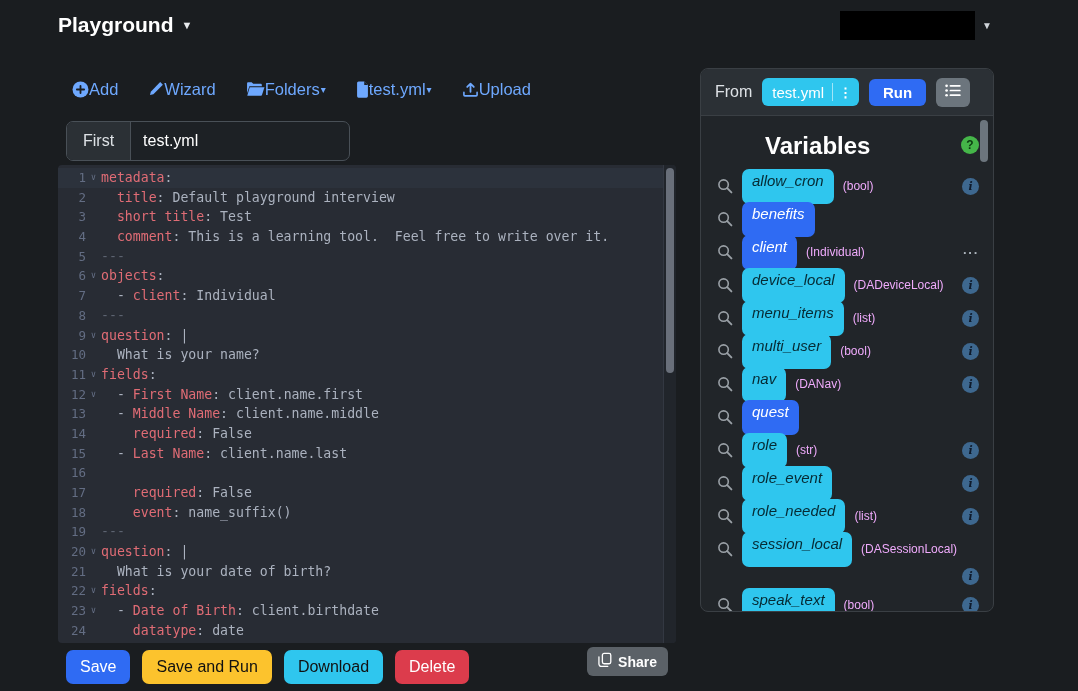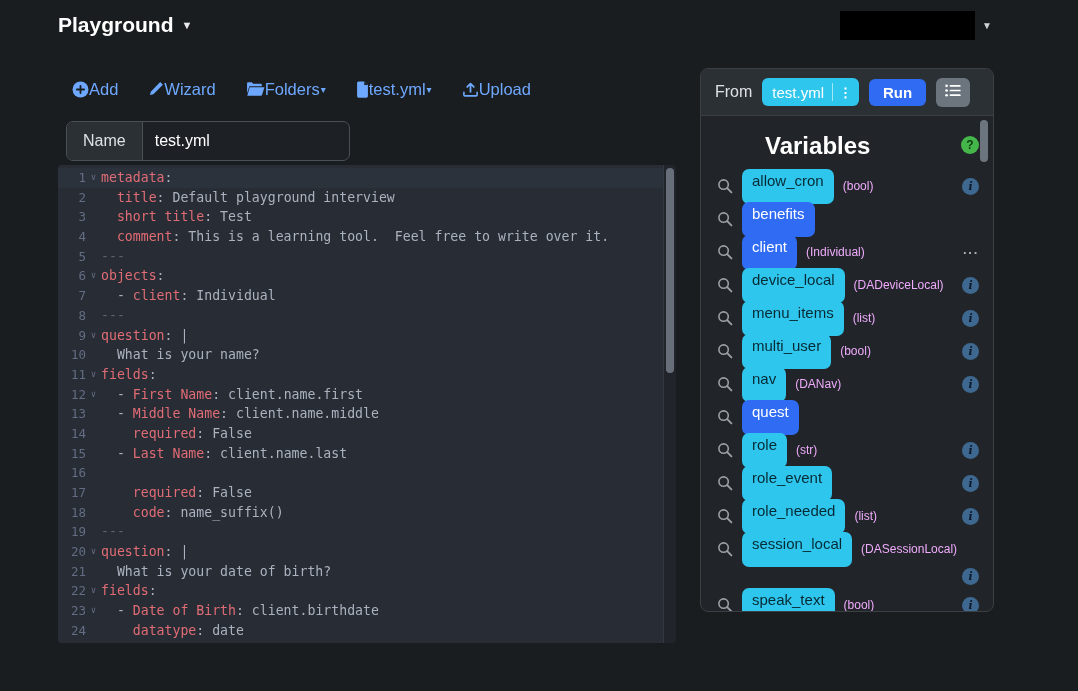--- a/index.html
+++ b/index.html
@@ -59,21 +59,21 @@
   .btn-run { background:#2f6bf3; color:#fff; font-weight:bold; font-size:15px; padding:5px 14px; border-radius:6px; }
   .btn-list { background:#6c757d; border-radius:6px; padding:5px 8px; display:flex; align-items:center; }
 
   .panel-body { position:relative; height:495px; padding:16px 14px 0 16px; overflow:hidden; }
   .vars-header { display:flex; align-items:flex-start; justify-content:space-between; margin-bottom:14px; }
   .vars-title { font-size:24px; font-weight:bold; color:#fff;margin-left:48px; }
   .help-badge { width:18px; height:18px; border-radius:50%; background:#45b649; color:#0b3b10; font-size:12px; font-weight:bold; display:flex; align-items:center; justify-content:center; margin-top:4px; cursor:pointer; }
 
   .var-row { display:flex; align-items:center; gap:9px; margin-bottom:9px; height:24px; }
   .var-row .icon { color:#9aa0a6; display:inline-flex; cursor:pointer; }
-  .chip { border-radius:7px; padding:3px 10px 15px; font-size:15px; cursor:pointer; }
+  .chip { border-radius:7px; padding:3px 10px 15px; font-size:15px; cursor:pointer;font-style:italic; }
   .chip.cyan { background:#2fc6ee; color:#062a33; }
   .chip.blue { background:#2f6bf3; color:#fff; }
   .var-type { color:#f0abfc; font-size:12px; }
   .row-end { margin-left:auto; display:flex; align-items:center; }
   .info-icon { width:17px; height:17px; border-radius:50%; background:#3e688f; color:#0e1a2b; font-size:11px; font-weight:bold; font-family:"DejaVu Serif", serif; font-style:italic; display:flex; align-items:center; justify-content:center; cursor:pointer; }
   .ellipsis { color:#adb5bd; font-size:13px; font-weight:bold; letter-spacing:1px; cursor:pointer; }
   .wrap-info-line { display:flex; justify-content:flex-end; margin:-2px 0 7px 0; height:18px; }
 
   .panel-scrollbar { position:absolute; top:118px; right:702px; width:9px; height:494px; }
   .panel-thumb { position:absolute; top:2px; left:0; width:8px; height:42px; background:#6c757d; border-radius:4px; }
@@ -137,21 +137,21 @@
           <svg width="17" height="17" viewBox="0 0 16 16">
             <path d="M8 10.2V2.8M4.9 5.6L8 2.5l3.1 3.1" stroke="currentColor" stroke-width="1.7" fill="none" stroke-linecap="round" stroke-linejoin="round"></path>
             <path d="M1.8 10.6v2.5c0 .5.4.9.9.9h10.6c.5 0 .9-.4.9-.9v-2.5" stroke="currentColor" stroke-width="1.5" fill="none" stroke-linecap="round"></path>
           </svg>
         </span>
         <span>Upload</span>
       </a>
     </nav>
 
   <div class="name-group">
-    <span class="name-label">Name</span>
+    <span class="name-label">First</span>
     <input class="name-input" value="test.yml" style="">
   </div>
 
   <div class="editor">
     <div class="code-lines" id="code-lines">
         <div class="code-line active"><span class="ln">1</span><span class="fold">∨</span><span class="code"><span class="k">metadata</span><span class="t">:</span></span></div>
         <div class="code-line"><span class="ln">2</span><span class="fold"></span><span class="code"><span class="t">  </span><span class="k">title</span><span class="t">: Default playground interview</span></span></div>
         <div class="code-line"><span class="ln">3</span><span class="fold"></span><span class="code"><span class="t">  </span><span class="k">short title</span><span class="t">: Test</span></span></div>
         <div class="code-line"><span class="ln">4</span><span class="fold"></span><span class="code"><span class="t">  </span><span class="k">comment</span><span class="t">: This is a learning tool.  Feel free to write over it.</span></span></div>
         <div class="code-line"><span class="ln">5</span><span class="fold"></span><span class="code"><span class="h">---</span></span></div>
@@ -160,33 +160,46 @@
         <div class="code-line"><span class="ln">8</span><span class="fold"></span><span class="code"><span class="h">---</span></span></div>
         <div class="code-line"><span class="ln">9</span><span class="fold">∨</span><span class="code"><span class="k">question</span><span class="t">: |</span></span></div>
         <div class="code-line"><span class="ln">10</span><span class="fold"></span><span class="code"><span class="t">  What is your name?</span></span></div>
         <div class="code-line"><span class="ln">11</span><span class="fold">∨</span><span class="code"><span class="k">fields</span><span class="t">:</span></span></div>
         <div class="code-line"><span class="ln">12</span><span class="fold">∨</span><span class="code"><span class="t">  - </span><span class="k">First Name</span><span class="t">: client.name.first</span></span></div>
         <div class="code-line"><span class="ln">13</span><span class="fold"></span><span class="code"><span class="t">  - </span><span class="k">Middle Name</span><span class="t">: client.name.middle</span></span></div>
         <div class="code-line"><span class="ln">14</span><span class="fold"></span><span class="code"><span class="t">    </span><span class="k">required</span><span class="t">: False</span></span></div>
         <div class="code-line"><span class="ln">15</span><span class="fold"></span><span class="code"><span class="t">  - </span><span class="k">Last Name</span><span class="t">: client.name.last</span></span></div>
         <div class="code-line"><span class="ln">16</span><span class="fold"></span></div>
         <div class="code-line"><span class="ln">17</span><span class="fold"></span><span class="code"><span class="t">    </span><span class="k">required</span><span class="t">: False</span></span></div>
-        <div class="code-line"><span class="ln">18</span><span class="fold"></span><span class="code"><span class="t">    </span><span class="k">code</span><span class="t">: name_suffix()</span></span></div>
+        <div class="code-line"><span class="ln">18</span><span class="fold"></span><span class="code"><span class="t">    </span><span class="k">event</span><span class="t">: name_suffix()</span></span></div>
         <div class="code-line"><span class="ln">19</span><span class="fold"></span><span class="code"><span class="h">---</span></span></div>
         <div class="code-line"><span class="ln">20</span><span class="fold">∨</span><span class="code"><span class="k">question</span><span class="t">: |</span></span></div>
         <div class="code-line"><span class="ln">21</span><span class="fold"></span><span class="code"><span class="t">  What is your date of birth?</span></span></div>
         <div class="code-line"><span class="ln">22</span><span class="fold">∨</span><span class="code"><span class="k">fields</span><span class="t">:</span></span></div>
         <div class="code-line"><span class="ln">23</span><span class="fold">∨</span><span class="code"><span class="t">  - </span><span class="k">Date of Birth</span><span class="t">: client.birthdate</span></span></div>
         <div class="code-line"><span class="ln">24</span><span class="fold"></span><span class="code"><span class="t">    </span><span class="k">datatype</span><span class="t">: date</span></span></div>
       </div>
     <div class="ed-scrollbar">
       <div class="ed-thumb"></div>
     </div>
   </div>
 
+  <div class="actions">
+    <button class="btn btn-save">Save</button>
+    <button class="btn btn-saverun">Save and Run</button>
+    <button class="btn btn-download">Download</button>
+    <button class="btn btn-delete">Delete</button>
+    <button class="btn btn-share">
+      <span class="icon" id="share-icon"><svg width="14" height="16" viewBox="0 0 15 16">
+            <rect x="4.7" y="1" width="9" height="11" rx="1.8" fill="none" stroke="#fff" stroke-width="1.4"></rect>
+            <path d="M10.5 14.8H3.4A2.4 2.4 0 0 1 1 12.4V4.6" fill="none" stroke="#fff" stroke-width="1.4" stroke-linecap="round"></path>
+          </svg></span>
+      <span>Share</span>
+    </button>
+  </div>
 </section>
 
 <aside class="panel">
   <div class="panel-header">
     <span class="from-label">From</span>
     <span class="file-split">
       <span>test.yml</span>
       <span class="split-divider"></span>
       <span class="split-dots">⋮</span>
     </span>

